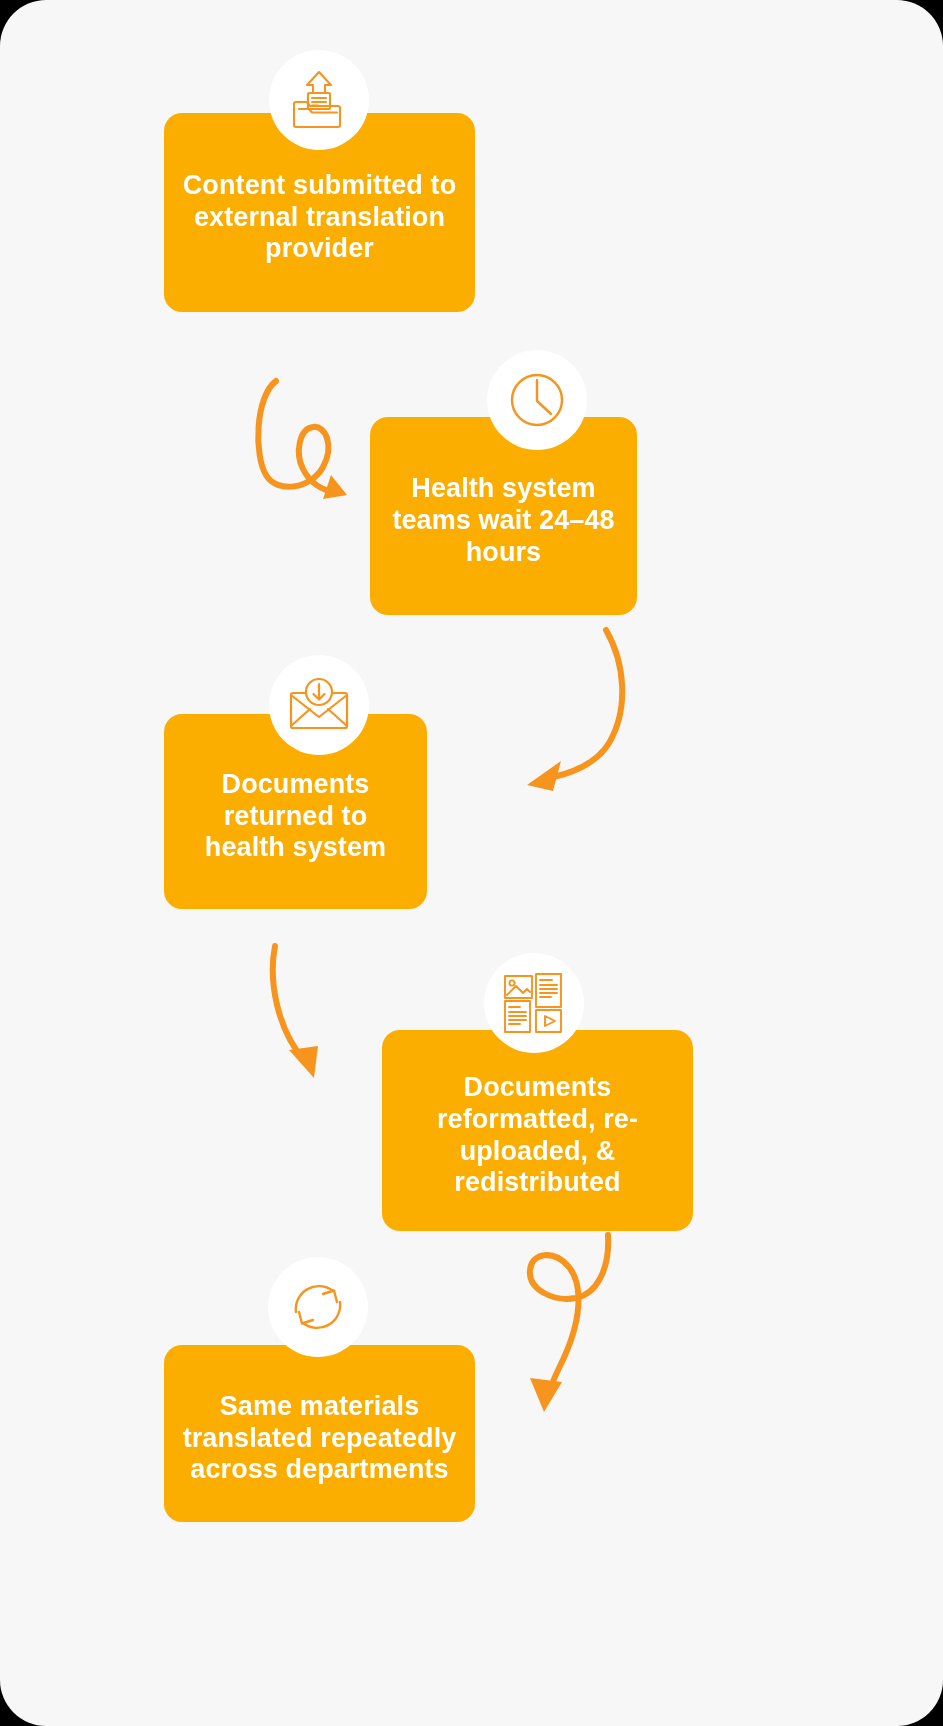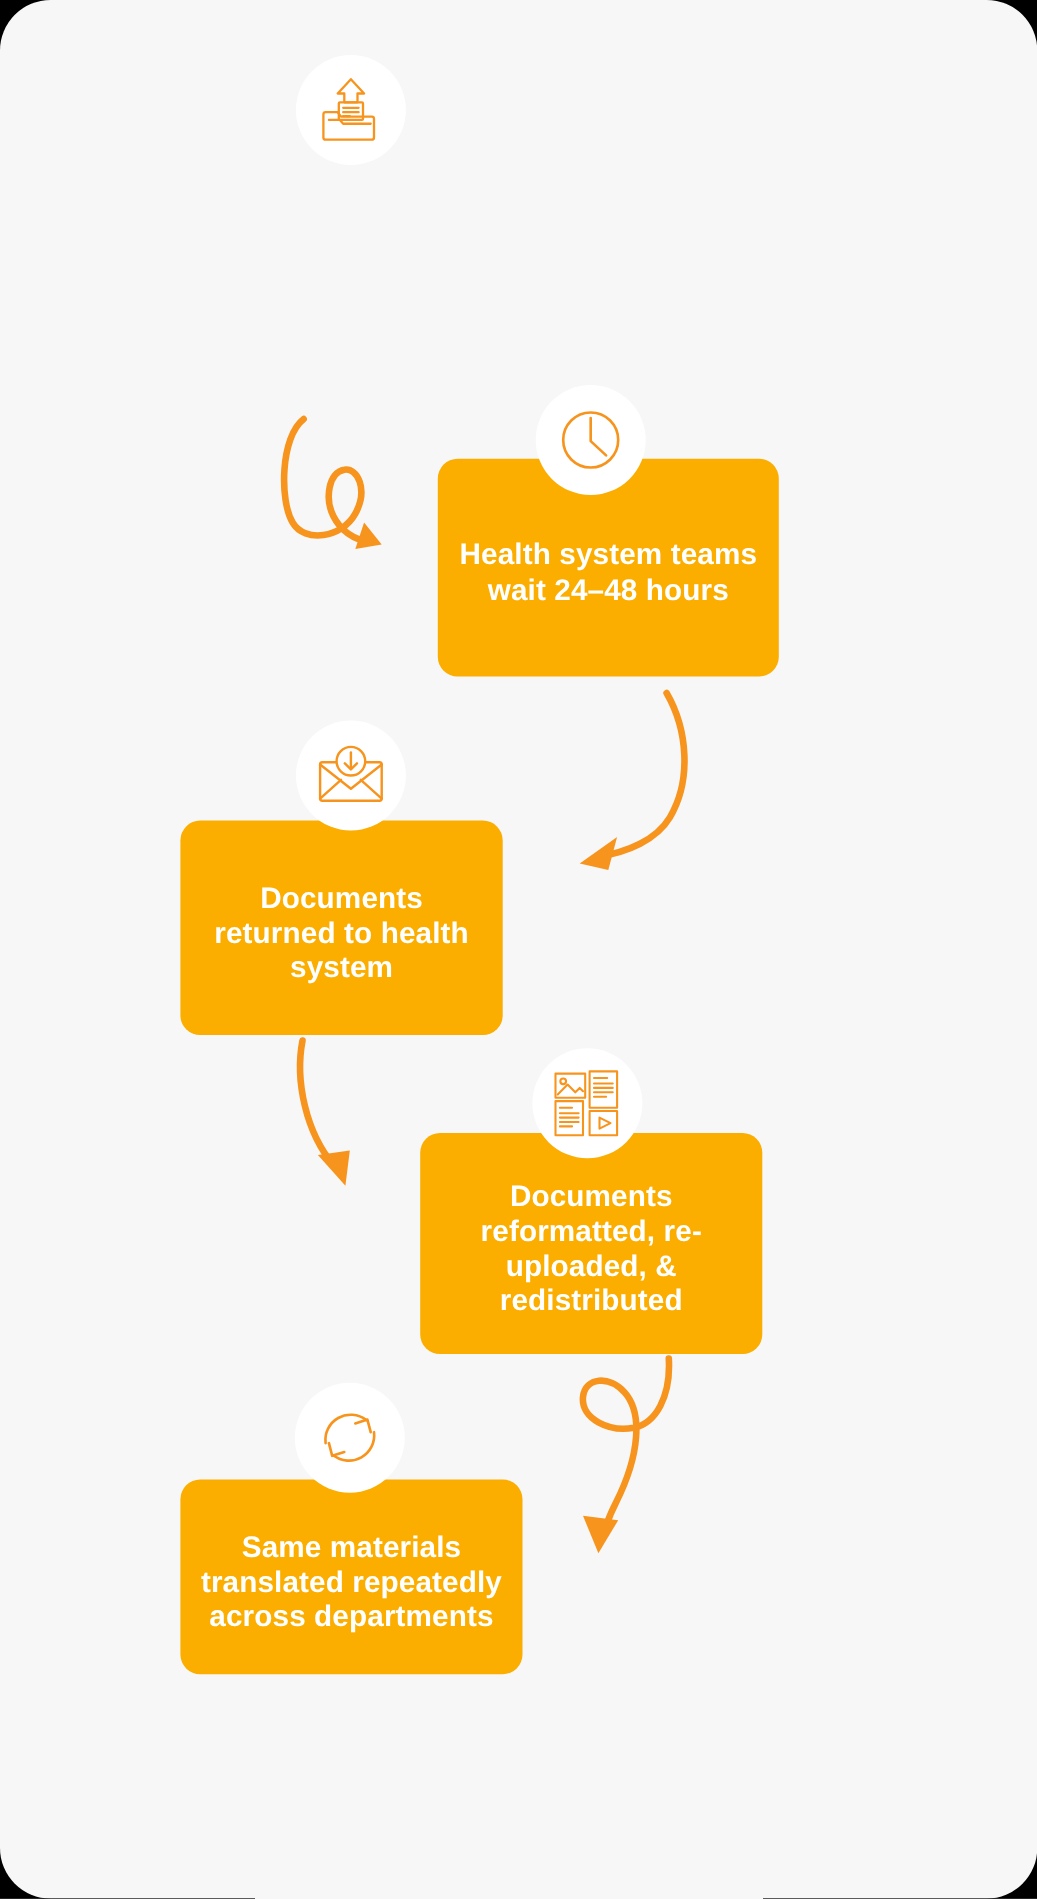--- a/index.html
+++ b/index.html
@@ -45,22 +45,22 @@
     z-index:5;
   }
   .badge svg{display:block;}
 
   .arrow{position:absolute;overflow:visible;z-index:2;}
   .arrow path{fill:none;stroke:#F7941D;stroke-width:6;stroke-linecap:round;stroke-linejoin:round;}
   .arrow .head{fill:#F7941D;stroke:none;}
 
   
   #node-1{left:164px;top:113px;width:311px;height:199px;}
-  #node-2{left:398px;top:417px;width:310px;height:198px;}
-  #node-3{left:164px;top:746px;width:293px;height:195px;}
+  #node-2{left:370px;top:417px;width:267px;height:198px;}
+  #node-3{left:164px;top:714px;width:263px;height:195px;}
   #node-4{left:382px;top:1030px;width:311px;height:201px;}
   #node-5{left:164px;top:1345px;width:311px;height:177px;justify-content:center;}
 
   #badge-1{left:269px;top:50px;}
   #badge-2{left:487px;top:350px;}
   #badge-3{left:269px;top:655px;}
   #badge-4{left:484px;top:953px;}
   #badge-5{left:268px;top:1257px;}
 </style>
 </head>
@@ -83,20 +83,23 @@
     <svg class="arrow" id="connector-3" style="left:262px;top:938px;" width="90" height="150" viewBox="0 0 90 150">
       <path d="M 13 8 C 6 44 16 92 42 122"></path>
       <polygon class="head" points="27,112 52,140 56,108"></polygon>
     </svg>
 
     <svg class="arrow" id="connector-4" style="left:510px;top:1230px;" width="135" height="195" viewBox="0 0 135 195">
       <path d="M 98 5 C 100 40 86 64 66 68 C 44 72 18 60 20 40 C 22 22 44 20 58 36 C 74 54 72 92 50 136 C 44 148 40 158 38 168"></path>
       <polygon class="head" points="20,148 34,182 52,152"></polygon>
     </svg>
 
+    <div class="node" id="node-1">
+      <div class="node-label">Content submitted to external translation provider</div>
+    </div>
     <div class="badge" id="badge-1">
       <svg width="62" height="62" viewBox="0 0 62 62" fill="none" stroke="#F7941D" stroke-width="2.1" stroke-linecap="round" stroke-linejoin="round">
         <path d="M31 3 L43 16 H37 V24 H25 V16 H19 Z"></path>
         <rect x="20" y="24" width="22" height="16" rx="1"></rect>
         <line x1="24" y1="29" x2="38" y2="29"></line>
         <line x1="24" y1="33" x2="38" y2="33"></line>
         <line x1="24" y1="36.5" x2="30" y2="36.5"></line>
         <path d="M8 33 h11 l3 4 h28 a2 2 0 0 1 2 2 v17 a2 2 0 0 1 -2 2 H8 a2 2 0 0 1 -2 -2 V35 a2 2 0 0 1 2 -2 z"></path>
         <path d="M11 40 h10 l3 3.5 h25"></path>
       </svg>

